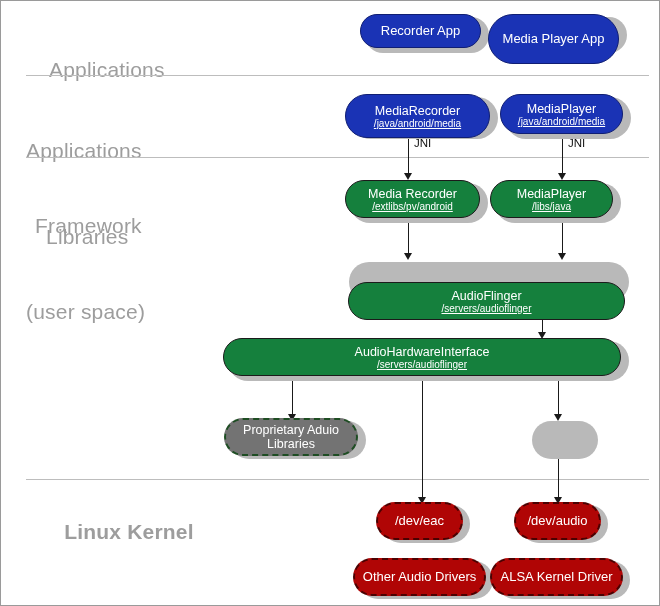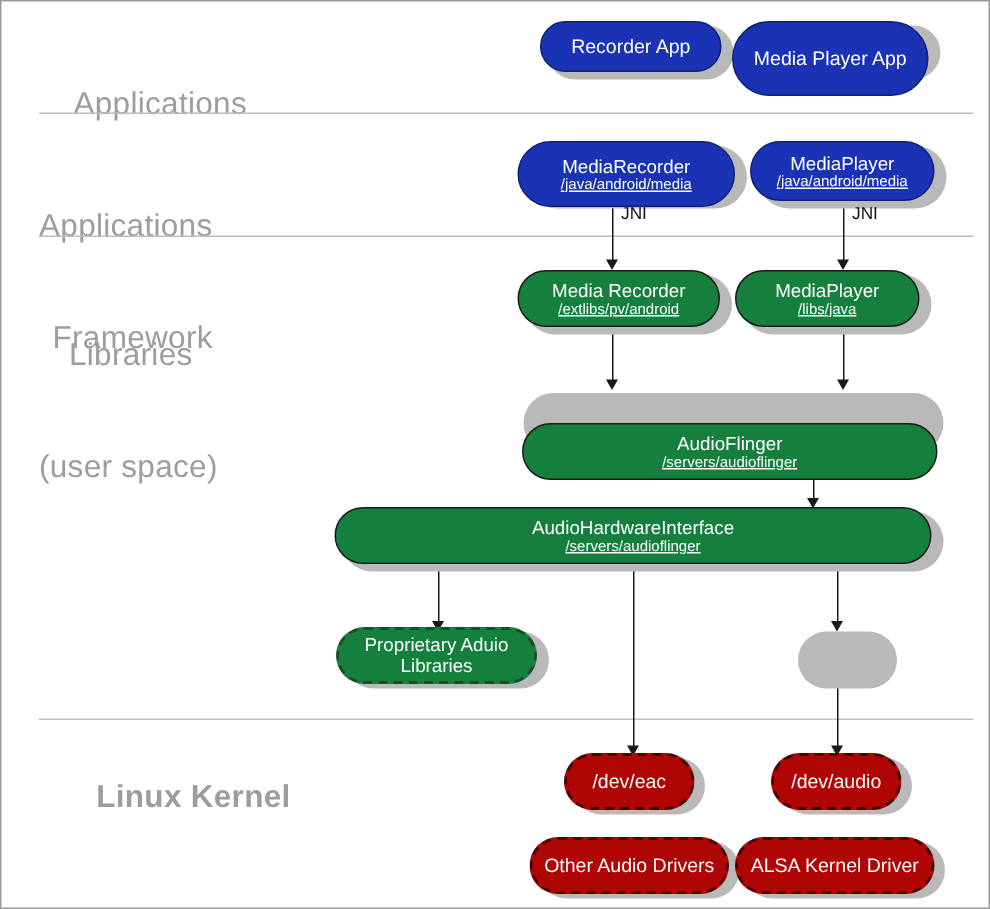--- a/index.html
+++ b/index.html
@@ -70,21 +70,21 @@
 
   .blue{
     background:#1a33b5;
     border:1px solid #101e73;
   }
   .green{
     background:#15803d;
     border:1px solid #1b1b1b;
   }
   .green-dashed{
-    background:#15803d;
+    background:#737373;
     border:2px dashed #1e4d23;
   }
   .red-dashed{
     background:#b00505;
     border:2px dashed #4a0202;
   }
 
   
   .vline{
     position:absolute;

